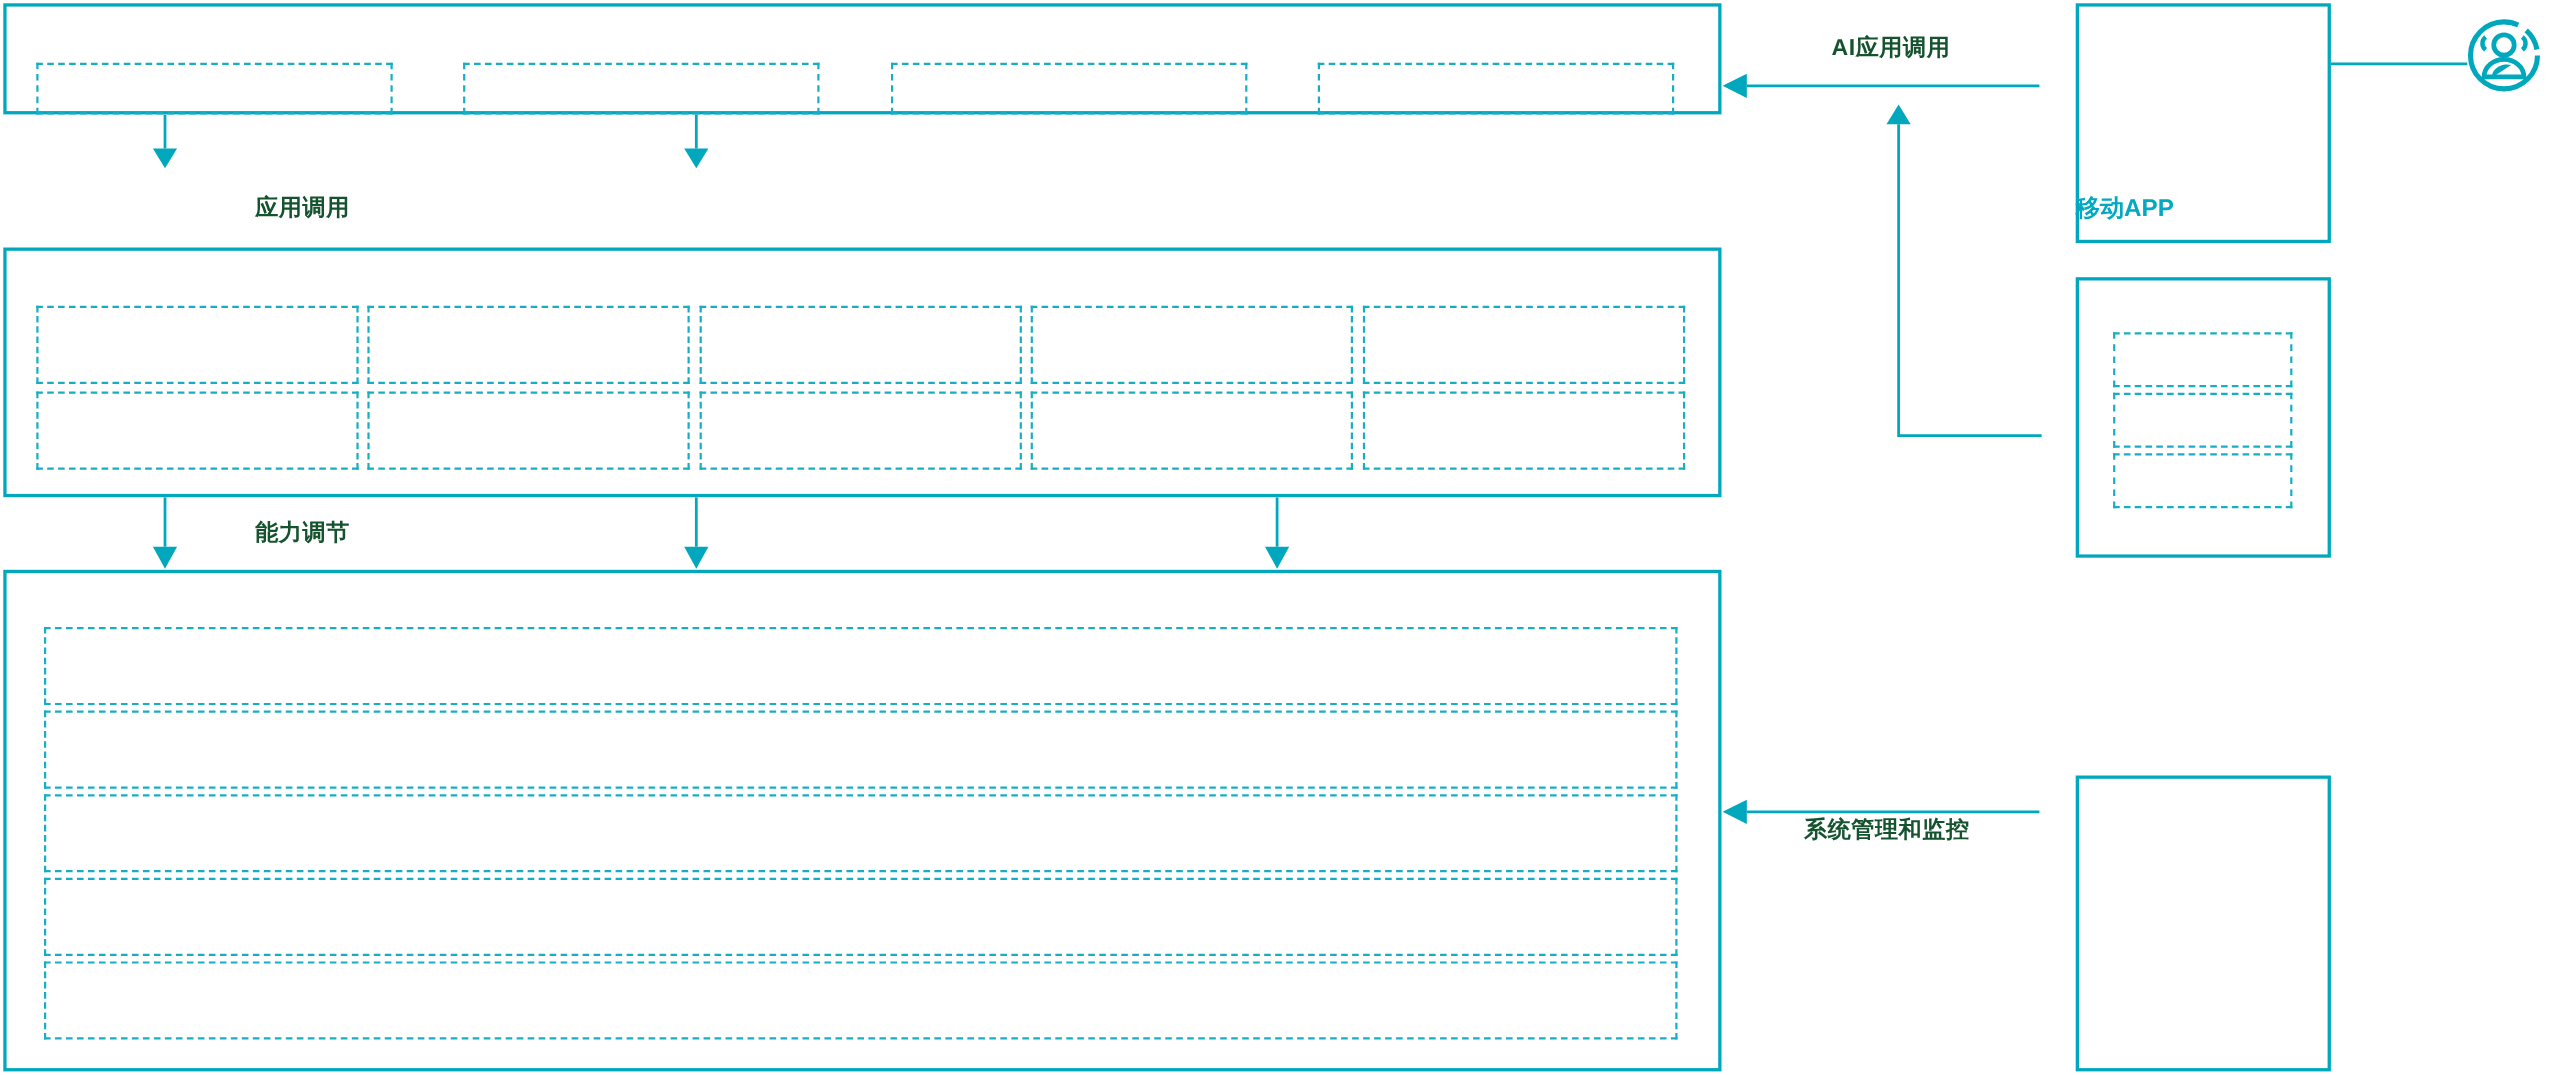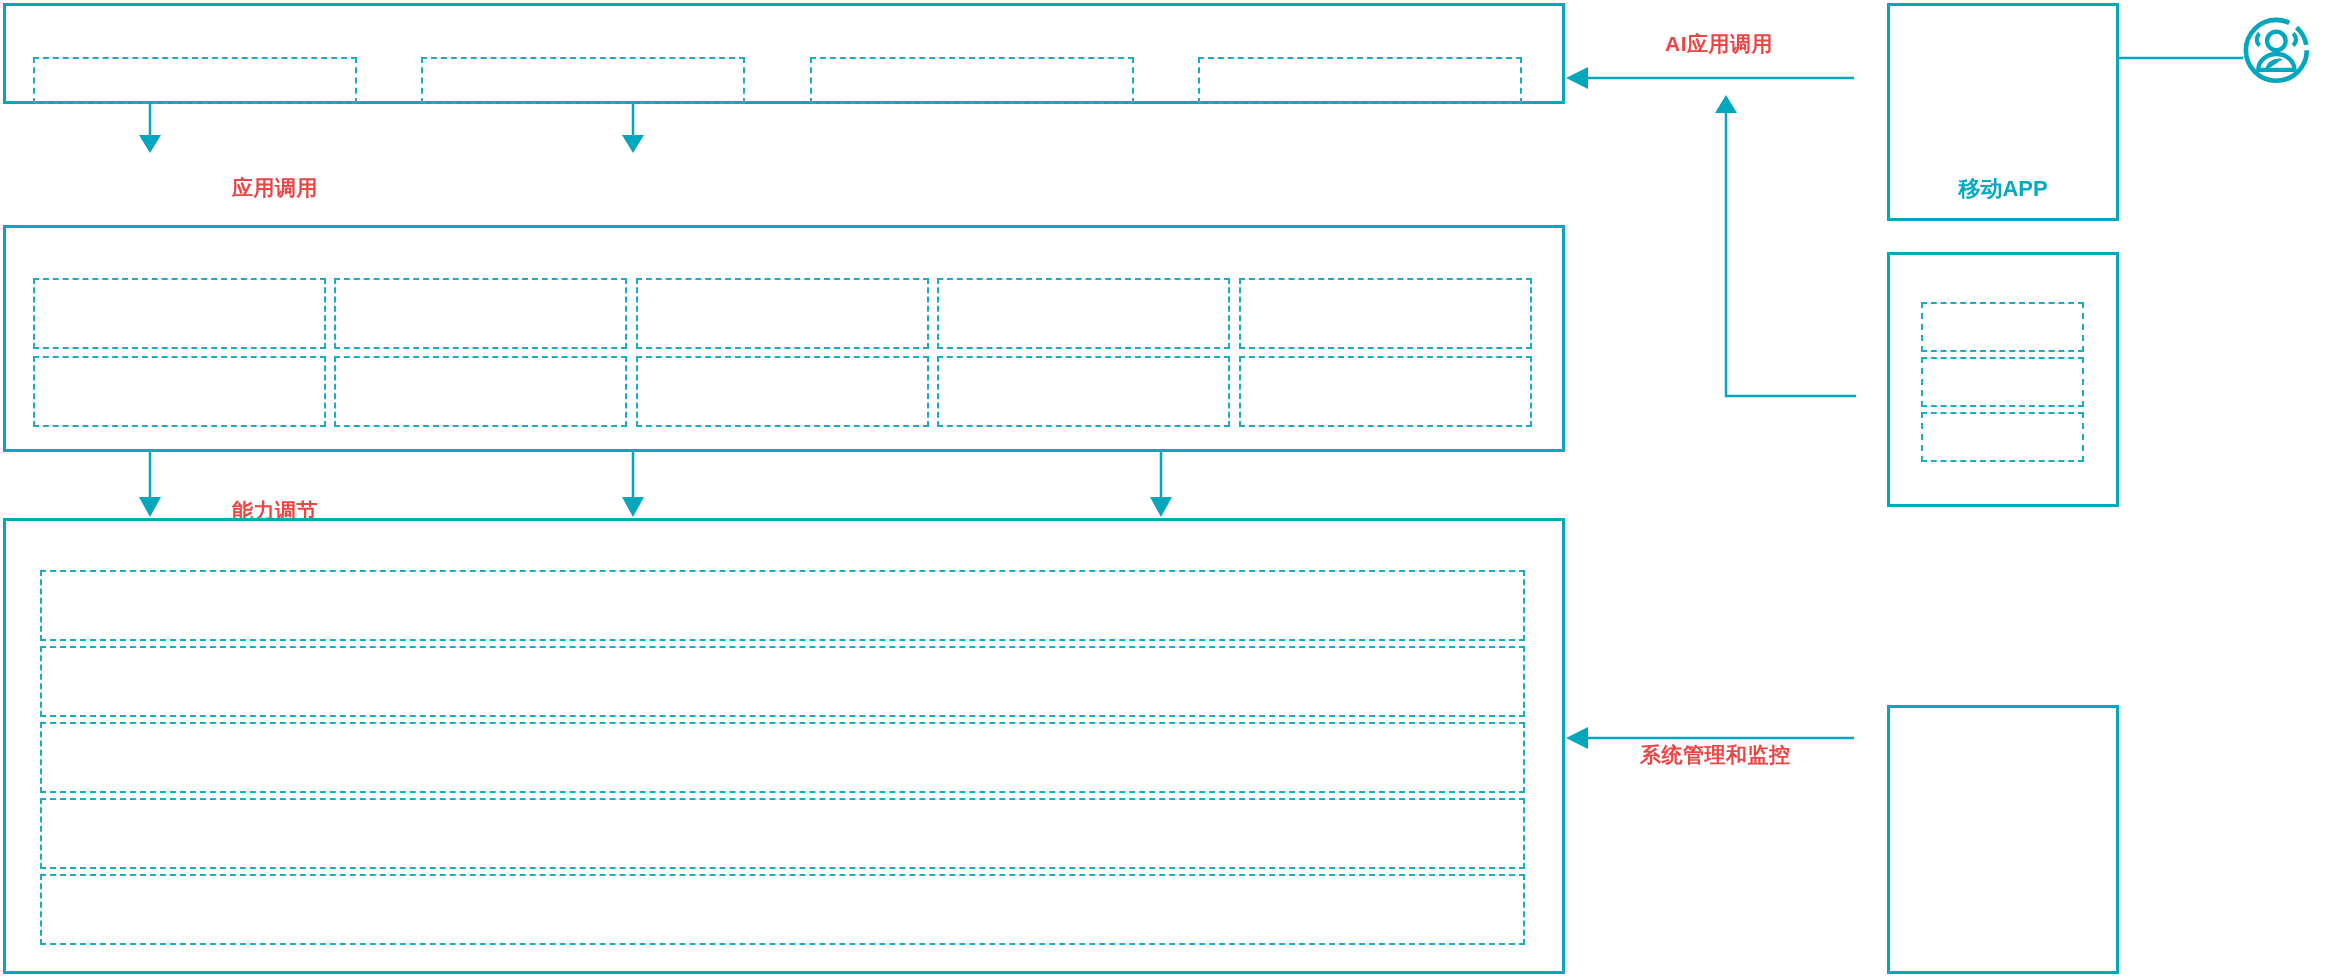--- a/index.html
+++ b/index.html
@@ -32,34 +32,33 @@
     border: 2px dashed #17aec4;
     background: transparent;
   }
   .cell.fine {
     border-width: 2px;
     border-style: dashed;
   }
   
   .conn-label {
     position: absolute;
-    color: #ef4444;
+    color: #14532d;
     font-size: 21px;
     font-weight: bold;
     white-space: nowrap;
     letter-spacing: 0.5px;
     line-height: 1;
   }
   .node-label {
     position: absolute;
     color: #03a9c4;
     font-size: 22px;
     font-weight: bold;
     white-space: nowrap;
-    text-align: center;
     line-height: 1;
   }
   
   #arrows {
     position: absolute;
     left: 0;
     top: 0;
     width: 2326px;
     height: 977px;
     pointer-events: none;
@@ -172,21 +171,21 @@
   <div class="cell" style="left:636px; top:278px; width:293px; height:71px;"></div>
   <div class="cell" style="left:937px; top:278px; width:293px; height:71px;"></div>
   <div class="cell" style="left:1239px; top:278px; width:293px; height:71px;"></div>
 
   <div class="cell" style="left:33px; top:356px; width:293px; height:71px;"></div>
   <div class="cell" style="left:334px; top:356px; width:293px; height:71px;"></div>
   <div class="cell" style="left:636px; top:356px; width:293px; height:71px;"></div>
   <div class="cell" style="left:937px; top:356px; width:293px; height:71px;"></div>
   <div class="cell" style="left:1239px; top:356px; width:293px; height:71px;"></div>
 
-  <div class="conn-label" style="left:232px; top:500px;">能力调节</div>
+  <div class="conn-label" style="left:232px; top:474px;">能力调节</div>
 
   <div class="panel" style="left:3px; top:518px; width:1562px; height:456px;"></div>
 
   <div class="cell fine" style="left:40px; top:570px; width:1485px; height:71px;"></div>
   <div class="cell fine" style="left:40px; top:646px; width:1485px; height:71px;"></div>
   <div class="cell fine" style="left:40px; top:722px; width:1485px; height:71px;"></div>
   <div class="cell fine" style="left:40px; top:798px; width:1485px; height:71px;"></div>
   <div class="cell fine" style="left:40px; top:874px; width:1485px; height:71px;"></div>
 
   <div class="panel" style="left:1887px; top:3px; width:232px; height:218px;"></div>

